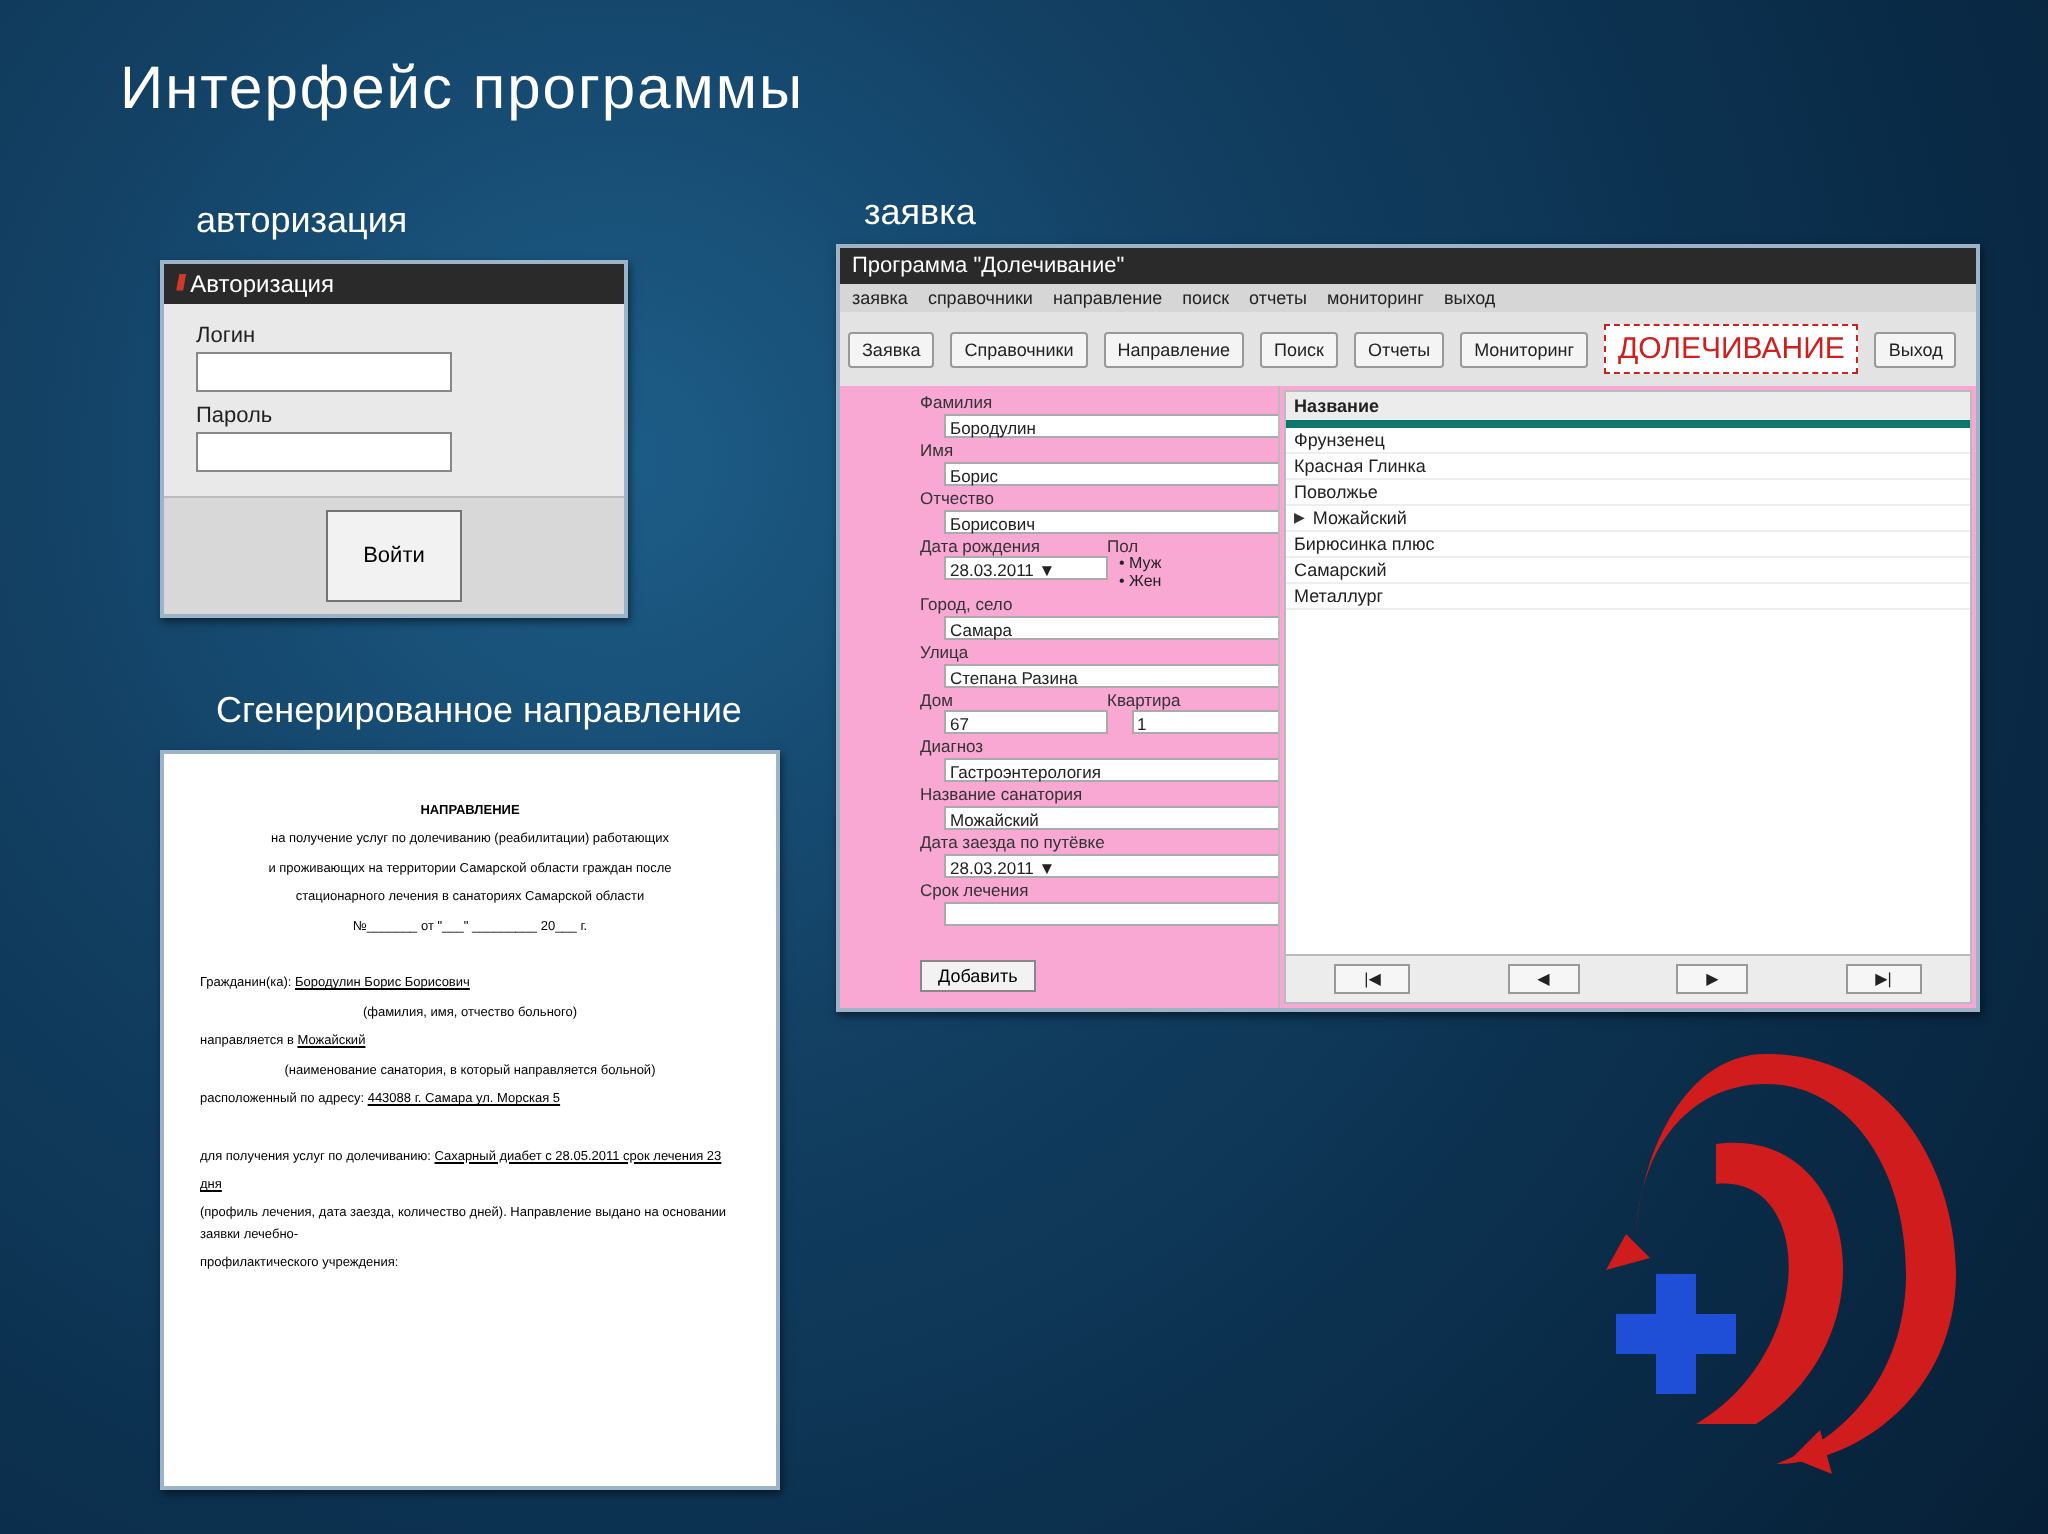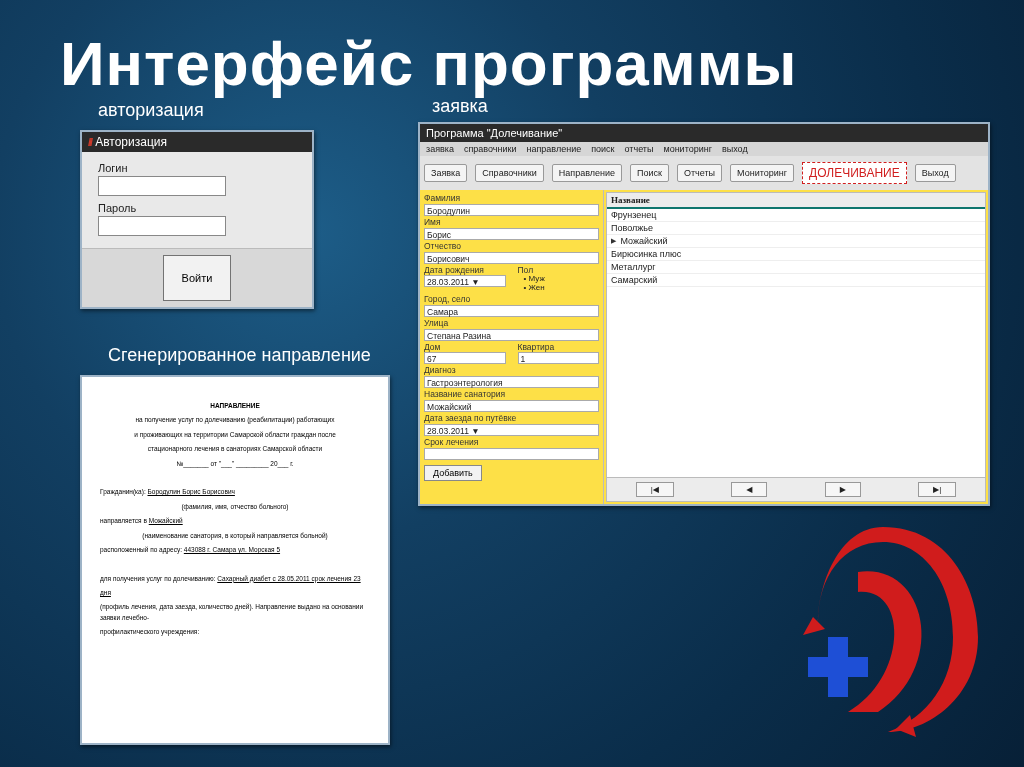--- a/index.html
+++ b/index.html
@@ -8,22 +8,22 @@
     font-family: Arial, Helvetica, sans-serif;
     background: #0a2d4a;
     background: radial-gradient(circle at 30% 30%, #1d5d88 0%, #123f62 35%, #0a2d4a 70%, #072037 100%);
     overflow: hidden;
     color: #fff;
   }
 
   .slide-title {
     position: absolute;
     left: 60px; top: 28px;
-    font-size: 62px;
-    font-weight: 700;
+    font-size: 30px;
+    font-weight: 400;
     letter-spacing: 1px;
   }
 
   .caption {
     position: absolute;
     font-size: 18px;
     color: #fff;
   }
   .cap-auth   { left: 98px;  top: 100px; }
   .cap-request{ left: 432px; top: 96px; }
@@ -120,83 +120,84 @@
     border: 1px solid #999;
     background: #f4f4f4;
     border-radius: 2px;
     white-space: nowrap;
   }
   .tb-highlight {
     color: #d11e1e;
     border: 1px dashed #d11e1e;
     background: #fff;
     padding: 3px 6px;
-    font-size: 12px;
+    font-size: 15px;
     text-align: right;
   }
   .app-body {
     flex: 1;
     display: flex;
-    background: #fde047;
+    background: #f9a8d4;
     overflow: hidden;
+    padding-left: 36px;
   }
   .form-pane {
     width: 175px;
     border-right: 1px solid #bbb;
     padding: 3px 4px 6px 4px;
     display: flex;
     flex-direction: column;
     gap: 1px;
     overflow: hidden;
     font-size: 8.5px;
   }
   .form-pane .fld-label { color:#333; }
   .form-pane .fld-input {
     border: 1px solid #aaa;
     background:#fff;
     height: 12px;
     padding: 0 2px;
     line-height: 12px;
     width: 100%;
     box-sizing: border-box;
+    margin-left: 12px;
   }
   .form-pane .row2 { display:flex; gap:12px; }
   .form-pane .row2 > div { flex:1; }
   .gender {
     display:flex; flex-direction:column; font-size:8px;
     padding-left: 6px;
     line-height: 1.1;
   }
   .gender span::before {
     content:"• ";
   }
   .add-btn {
-    margin-top: 4px;
+    margin-top: 16px;
     align-self: flex-start;
     font-size: 9px;
     padding: 2px 8px;
     border:1px solid #888;
     background:#f2f2f2;
   }
 
   .list-pane {
     flex: 1;
     display: flex;
     flex-direction: column;
     background: #fff;
     border: 1px solid #bbb;
     margin: 2px;
   }
   .list-header {
-    border-bottom: 2px solid #0f766e;
+    border-bottom: 4px solid #0f766e;
     background: #ececec;
     padding: 2px 4px;
     font-size: 9px;
     font-weight: bold;
-    font-family: Liberation Serif, serif;
   }
   .list-rows {
     flex: 1;
     overflow: auto;
   }
   .list-row {
     padding: 1px 4px;
     border-bottom: 1px solid #eee;
     font-size: 9px;
     display:flex;
@@ -345,25 +346,26 @@
       <div class="fld-label">Срок лечения</div>
       <div class="fld-input"></div>
 
       <button class="add-btn">Добавить</button>
     </div>
 
     <div class="list-pane">
       <div class="list-header">Название</div>
       <div class="list-rows" id="list-rows">
           <div class="list-row">Фрунзенец</div>
+          <div class="list-row">Красная Глинка</div>
           <div class="list-row">Поволжье</div>
           <div class="list-row sel">Можайский</div>
           <div class="list-row">Бирюсинка плюс</div>
+          <div class="list-row">Самарский</div>
           <div class="list-row">Металлург</div>
-          <div class="list-row">Самарский</div>
         </div>
       <div class="nav-bar">
         <span class="nav-btn">|◀</span>
         <span class="nav-btn">◀</span>
         <span class="nav-btn">▶</span>
         <span class="nav-btn">▶|</span>
       </div>
     </div>
   </div>
 </div>

